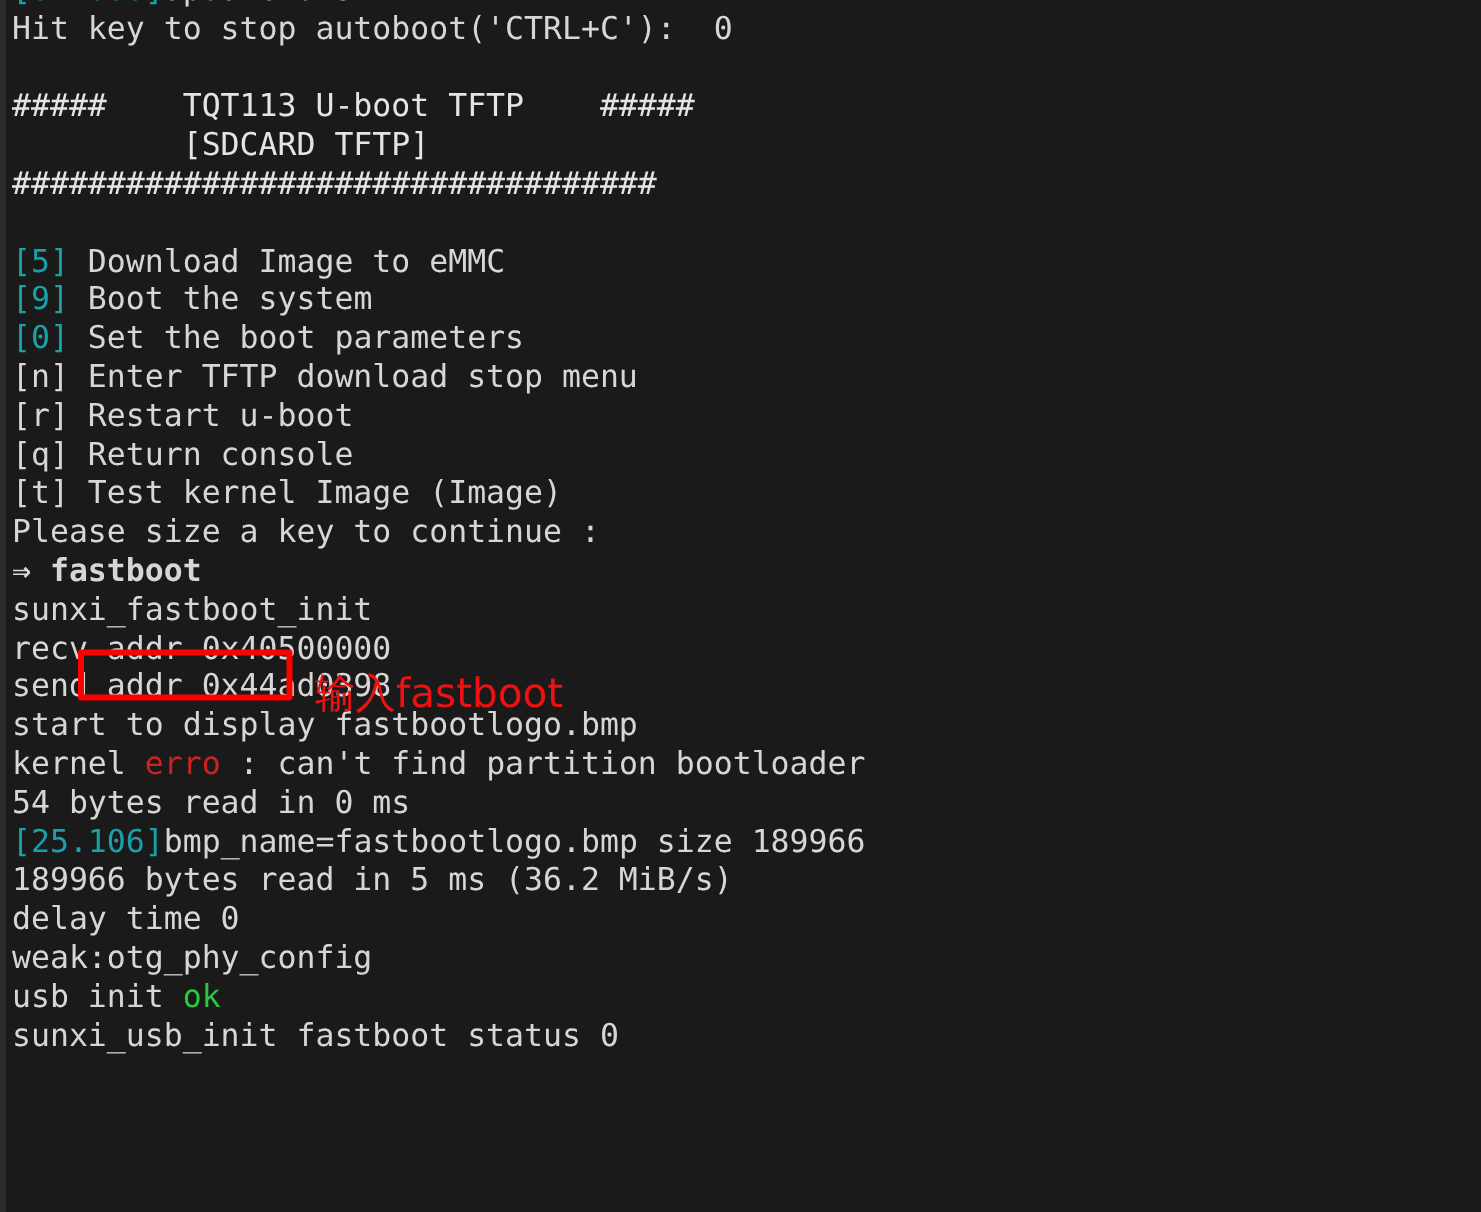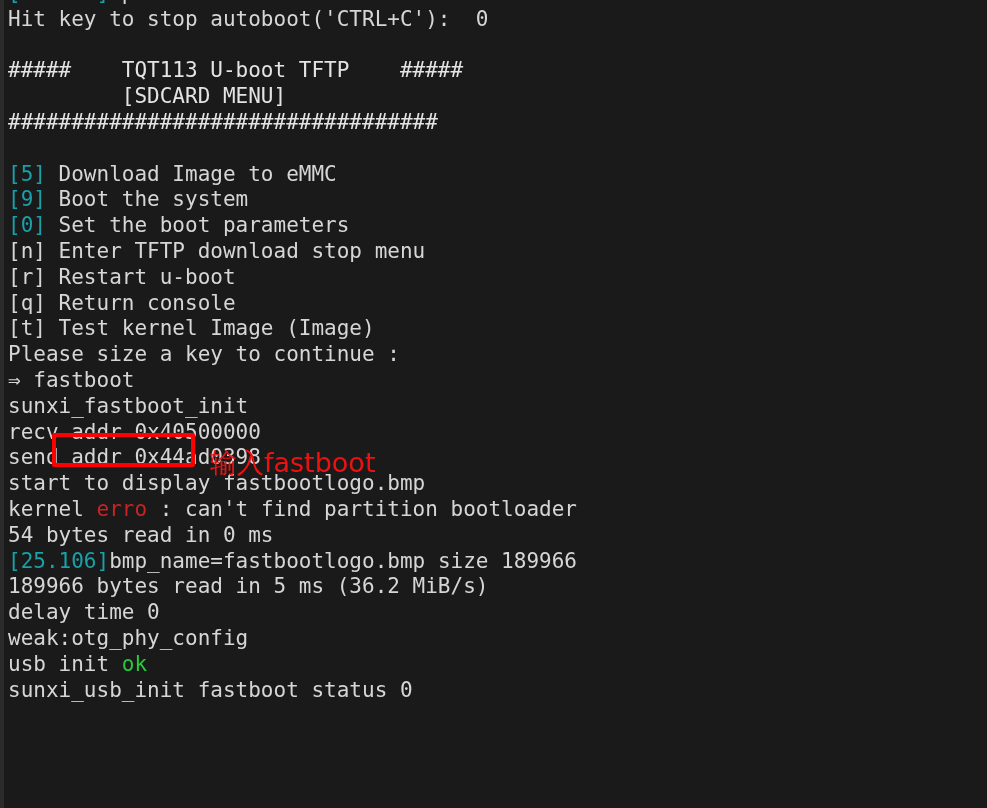--- a/index.html
+++ b/index.html
@@ -64,40 +64,40 @@
   .annotation {
     position: absolute;
     left: 210px;
     top: 448px;
     color: #ee1111;
     font-family: "DejaVu Sans", "Liberation Sans", sans-serif;
     font-size: 27px;
     line-height: 30px;
     white-space: pre;
   }
-  .prompt-line { position: relative; }
+  .prompt-line { position: relative; font-weight: bold; }
 </style>
 </head>
 <body>
 
 <div id="terminal">
 
   <div id="edge-strip"></div>
 
   <div id="screen">
 
     <div class="line"><span class="c-cyan">[01.008]</span><span class="c-gray">update dts</span></div>
 
     <div class="line"><span class="c-gray">Hit key to stop autoboot('CTRL+C'):  0</span></div>
 
     <div class="line blank"></div>
 
     <div class="line"><span class="c-white">#####    TQT113 U-boot TFTP    #####</span></div>
 
-    <div class="line"><span class="c-white">         [SDCARD MENU]</span></div>
+    <div class="line"><span class="c-white">         [SDCARD TFTP]</span></div>
 
     <div class="line"><span class="c-white">##################################</span></div>
 
     <div class="line blank"></div>
 
     <div class="line"><span class="c-cyan">[5]</span><span class="c-gray"> Download Image to eMMC</span></div>
 
     <div class="line"><span class="c-cyan">[9]</span><span class="c-gray"> Boot the system</span></div>
 
     <div class="line"><span class="c-cyan">[0]</span><span class="c-gray"> Set the boot parameters</span></div>

